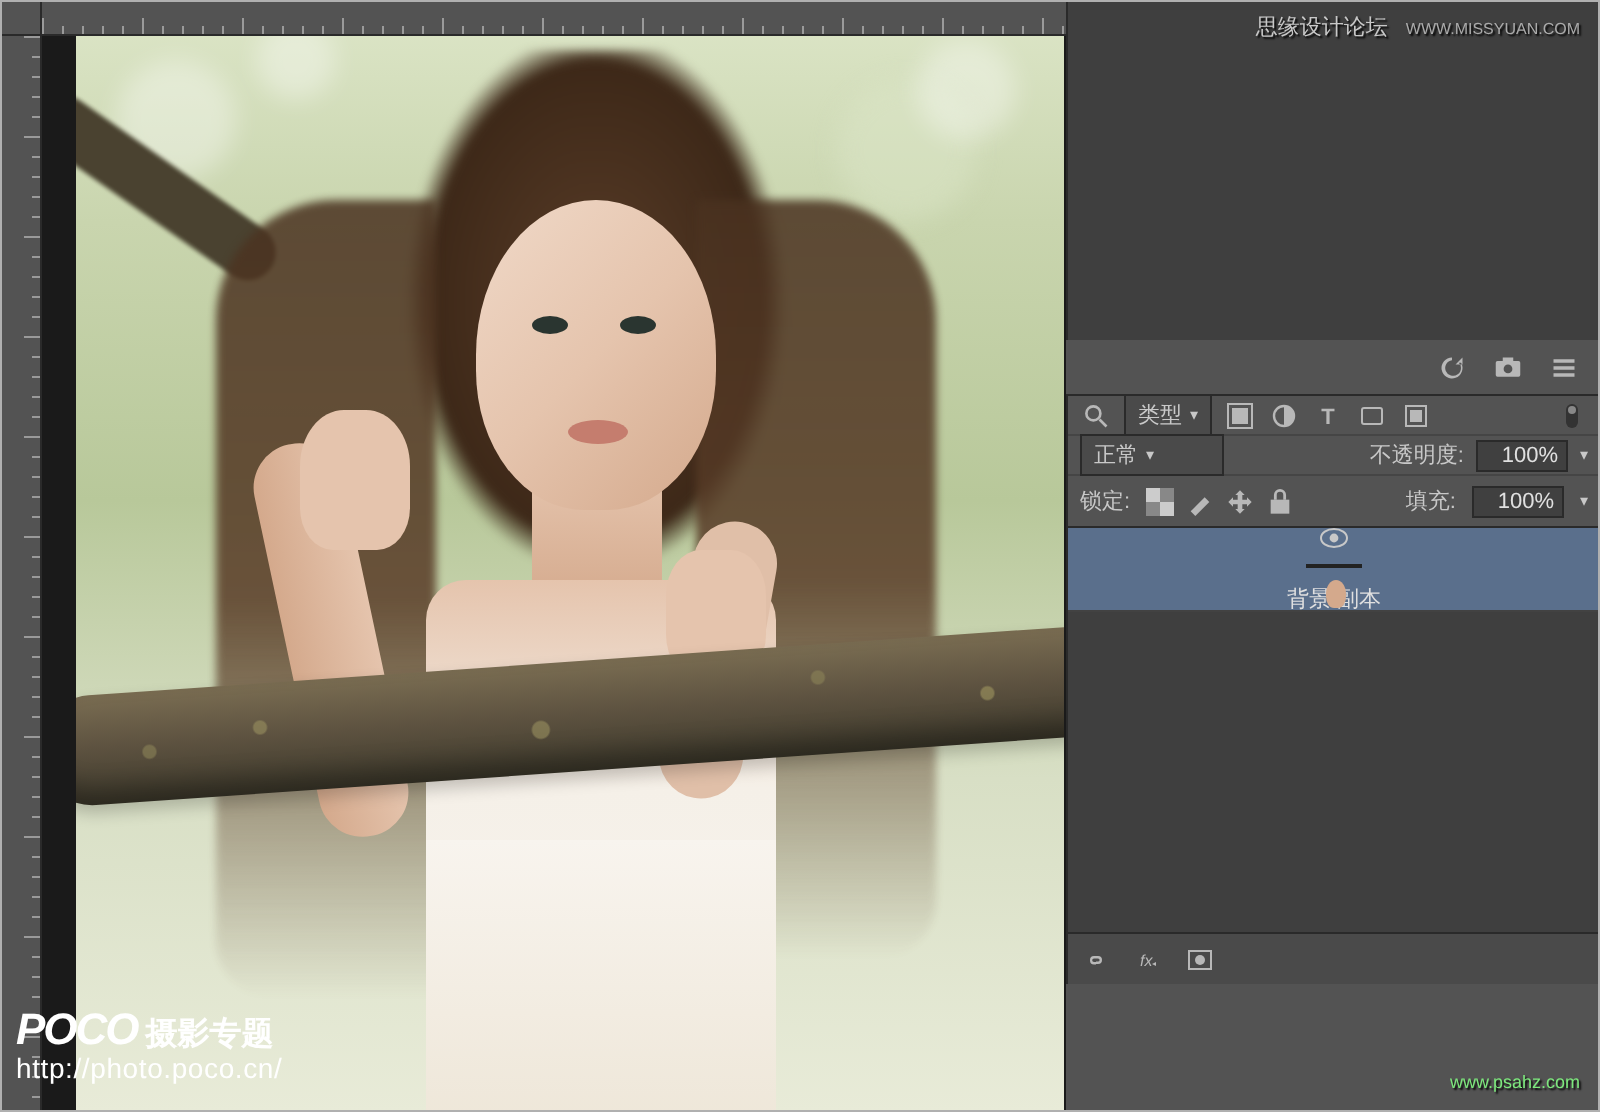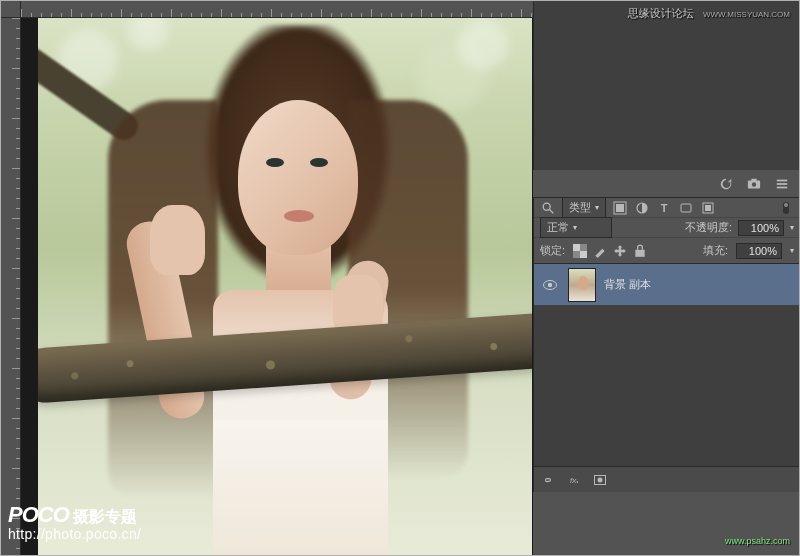--- a/index.html
+++ b/index.html
@@ -61,21 +61,21 @@
 .select { background: #4a4a4a; border: 1px solid #2a2a2a; padding: 2px 6px; display: flex; align-items: center; gap: 4px; cursor: pointer; }
 .select .chev { font-size: 8px; }
 .mini-icon { width: 16px; height: 16px; display: inline-flex; align-items: center; justify-content: center; color: #b8b8b8; cursor: pointer; }
 .mini-icon svg { width: 14px; height: 14px; fill: currentColor; }
 .field { background: #404040; border: 1px solid #2a2a2a; padding: 1px 4px; width: 46px; text-align: right; color: #e0e0e0; }
 .lock-row { display: flex; align-items: center; height: 26px; padding: 0 6px; gap: 8px; font-size: 11px; color: #c8c8c8; border-bottom: 1px solid #2a2a2a; }
 .lock-icons { display: flex; gap: 6px; }
 .lock-icons .mini-icon { width: 14px; height: 14px; }
 
 .layers { background: #535353; }
-.layer { display: flex; align-items: center; height: 42px; padding: 0 6px; gap: 8px; font-size: 11px; color: #e0e0e0; border-bottom: 1px solid #424242; }
+.layer { display: flex; align-items: center; height: 42px; padding: 0 6px; gap: 8px; font-size: 11px; color: #e0e0e0; border-bottom: 1px solid #424242; flex-direction: column; }
 .layer.selected { background: #5a6f8c; }
 .eye-col { width: 20px; display: flex; justify-content: center; cursor: pointer; }
 .eye-col svg { width: 14px; height: 10px; fill: #c8c8c8; }
 .thumb { width: 28px; height: 34px; background: linear-gradient(180deg, #d8e0c0 0%, #c2a88d 50%, #e8e4d8 100%); border: 1px solid #222; position: relative; }
 .thumb::after { content:""; position:absolute; left:9px; top:7px; width:10px; height:14px; background:#d4a98c; border-radius:50% 50% 40% 40%; }
 .layer-name { flex: 1; }
 .layer-lock { width: 14px; }
 .layer-lock svg { width: 11px; height: 11px; fill: #c8c8c8; }
 .layers-empty { height: 160px; background: #3f3f3f; }
 

